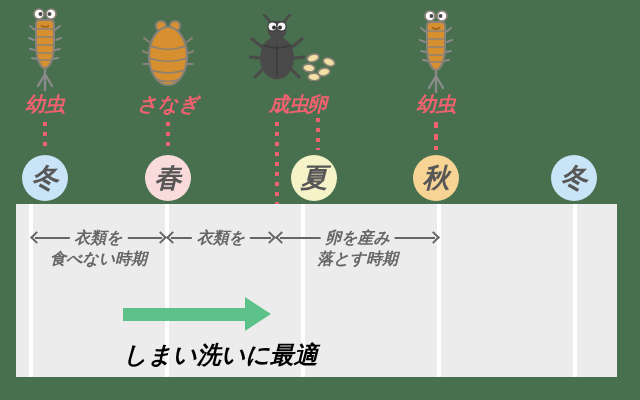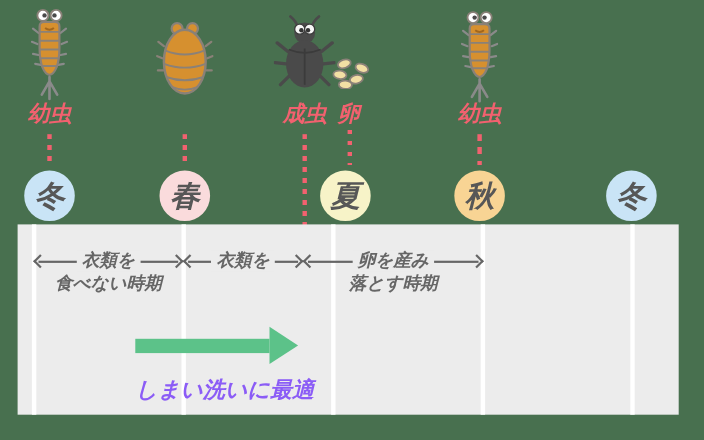--- a/index.html
+++ b/index.html
@@ -29,21 +29,21 @@
     background:#ECECEC;padding:0 5px;font-size:16px;font-weight:bold;color:#666666;white-space:nowrap;z-index:2;}
   .rt2{position:absolute;left:50%;transform:translateX(-50%);top:21px;height:19px;line-height:19px;
     font-size:16px;font-weight:bold;color:#666666;white-space:nowrap;}
 
   .g-shaft{position:absolute;left:107px;top:104px;width:122px;height:13px;background:#5CC289;}
   .g-head{position:absolute;left:229px;top:93px;width:0;height:0;
     border-left:26px solid #5CC289;border-top:17.5px solid transparent;border-bottom:17.5px solid transparent;}
   .g-label{position:absolute;left:262px;top:98px;height:26px;line-height:26px;
     font-size:20px;font-weight:bold;color:#3EB977;white-space:nowrap;}
   .g-caption{position:absolute;left:107px;top:138px;height:26px;line-height:26px;
-    font-size:20px;font-weight:bold;color:#8b5cf6;white-space:nowrap;}
+    font-size:24px;font-weight:bold;color:#000000;white-space:nowrap;}
 </style>
 </head>
 <body>
 
 <div class="stage">
 
   <svg class="insect" style="left:28px;top:6px;" width="34" height="90" viewBox="0 0 34 90">
     <path d="M17 64 L17 84 M17 68 L10 80 M17 68 L24 80" stroke="#8A8A8A" stroke-width="2.4" fill="none" stroke-linecap="round"></path>
     <path d="M7 24 L2 20 M27 24 L32 20 M6 34 L1 32 M28 34 L33 32 M7 44 L2 43 M27 44 L32 43 M9 53 L4 52 M25 53 L30 52" stroke="#8A8A8A" stroke-width="2" fill="none" stroke-linecap="round"></path>
     <path d="M8 18 Q8 14 12 14 L22 14 Q26 14 26 18 L26 38 Q26 48 23.5 55 Q20.5 62 17 62 Q13.5 62 10.5 55 Q8 48 8 38 Z" fill="#D6902F" stroke="#8A8178" stroke-width="2"></path>
@@ -91,21 +91,22 @@
     <path d="M8 18 Q8 14 12 14 L22 14 Q26 14 26 18 L26 38 Q26 48 23.5 55 Q20.5 62 17 62 Q13.5 62 10.5 55 Q8 48 8 38 Z" fill="#D6902F" stroke="#8A8178" stroke-width="2"></path>
     <path d="M8 23 L26 23 M8 31 L26 31 M8 39 L26 39 M9 47 L25 47 M11 54 L23 54" stroke="#8A8178" stroke-width="1.7"></path>
     <path d="M13 19.5 Q17 22.5 21 19.5" stroke="#A2661C" stroke-width="1.8" fill="none"></path>
     <circle cx="11" cy="8" r="5" fill="#FFFFFF" stroke="#8A8178" stroke-width="1.7"></circle>
     <circle cx="23" cy="8" r="5" fill="#FFFFFF" stroke="#8A8178" stroke-width="1.7"></circle>
     <circle cx="12.5" cy="8" r="2" fill="#4A4A4A"></circle>
       <circle cx="21.5" cy="8" r="2" fill="#4A4A4A"></circle>
   </svg>
 
   <div class="stage-label" style="left:45px;">幼虫</div>
-  <div class="stage-label" style="left:277px;">成虫</div>
+  <div class="stage-label" style="left:168px;">さなぎ</div>
+  <div class="stage-label" style="left:289px;">成虫</div>
   <div class="stage-label" style="left:317px;">卵</div>
   <div class="stage-label" style="left:436px;">幼虫</div>
 
   <div class="dots" style="left:43px;top:122px;height:28px;"></div>
   <div class="dots" style="left:166px;top:122px;height:28px;"></div>
   <div class="dots" style="left:275px;top:122px;height:108px;"></div>
   <div class="dots" style="left:316px;top:118px;height:32px;"></div>
   <div class="dots dash" style="left:434px;top:122px;height:28px;"></div>
 
   <div class="season" style="left: 22px; background-color: rgb(201, 228, 246);">冬</div>

